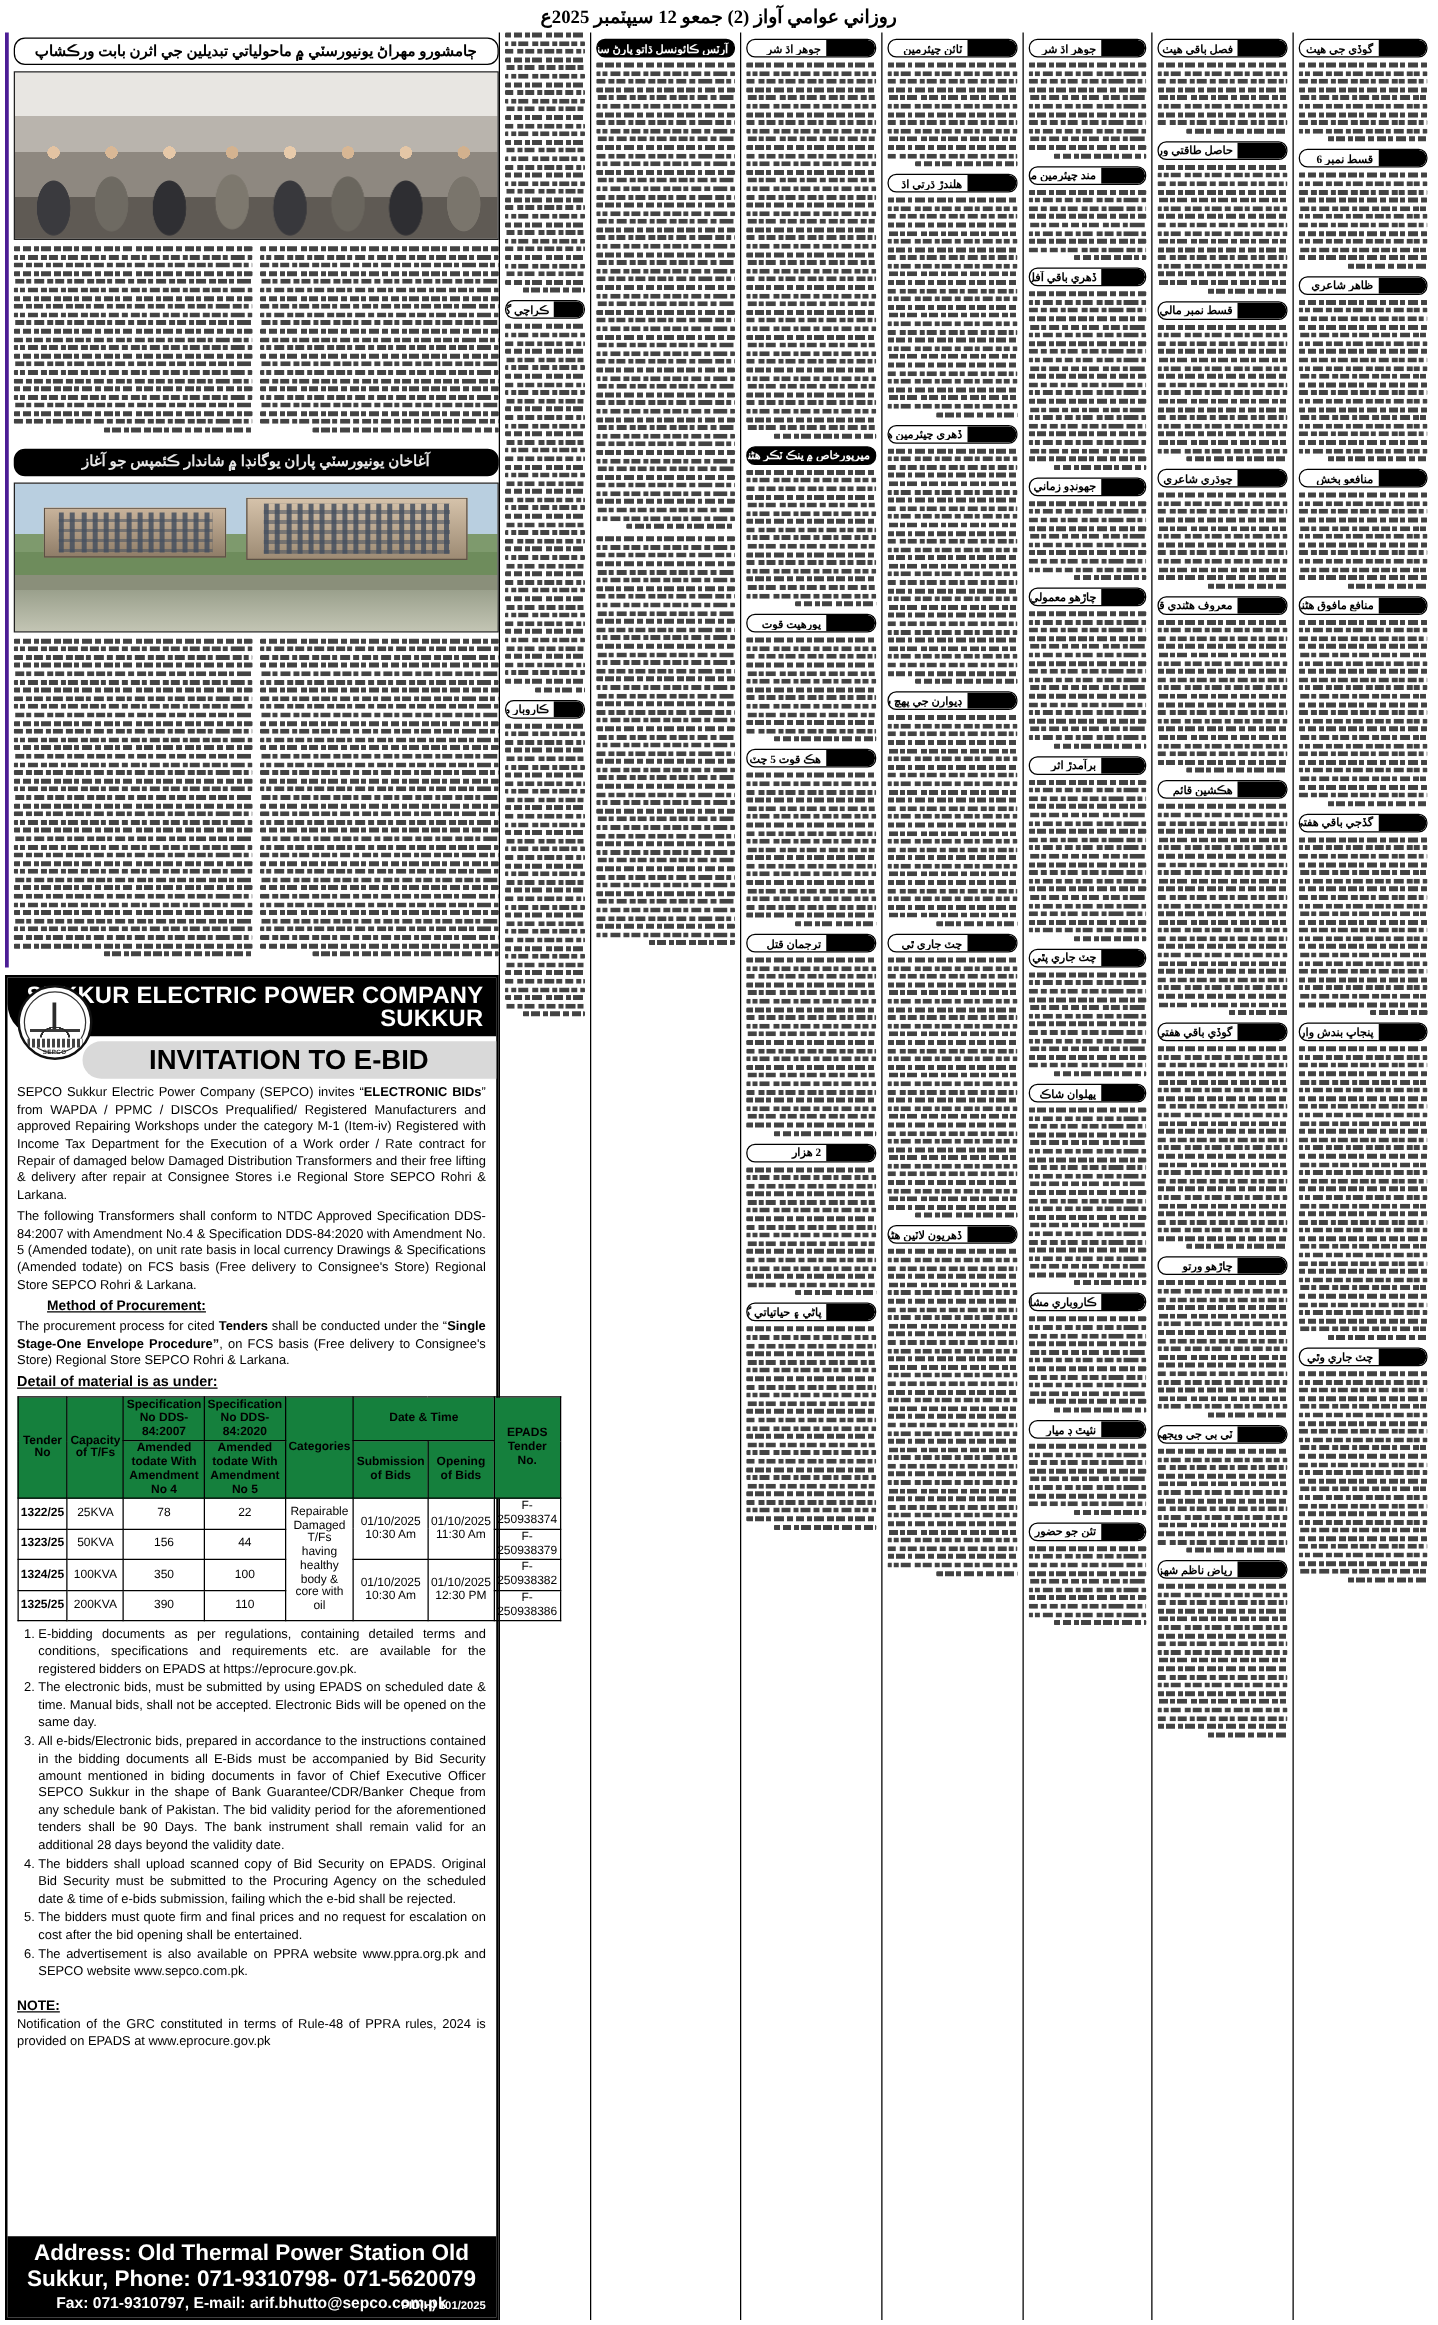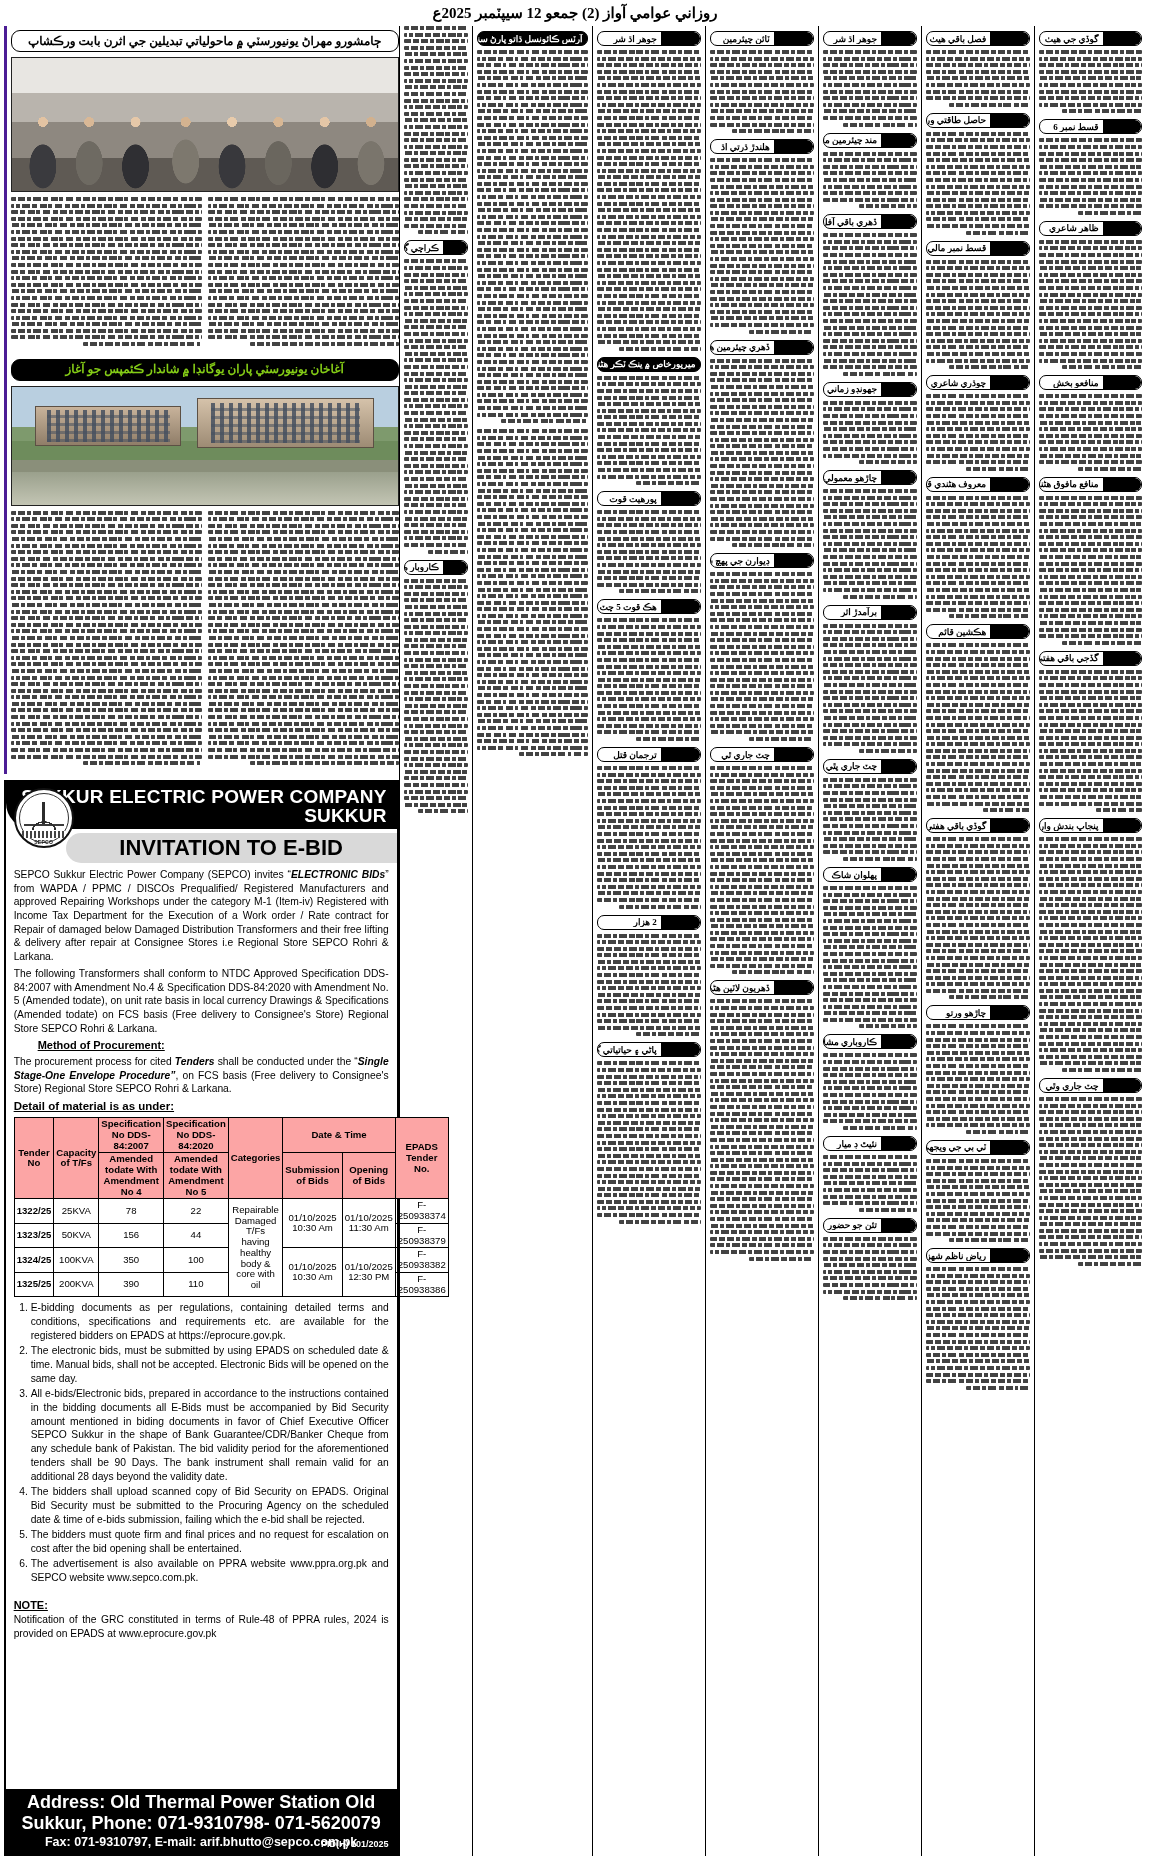--- a/index.html
+++ b/index.html
@@ -84,21 +84,21 @@
     border-radius:9px;
     height:22px;
     display:flex; align-items:center; justify-content:center;
     direction:rtl;
     font-family:"Liberation Serif", serif;
     font-size:12px; font-weight:bold;
     margin:4px 0 5px 0;
     padding:0 6px;
     white-space:nowrap; overflow:hidden;
   }
-  .banner.inv{ background:#000; color:#84cc16; }
+  .banner.inv{ background:#000; color:#e5e5e5; }
 
   
   .body{
     direction:rtl;
     margin:0 0 6px 0;
   }
   .body .ln{
     height:4px;
     background:
       repeating-linear-gradient(90deg,
@@ -245,37 +245,37 @@
     font-size:22px; font-weight:bold;
     line-height:1.1;
   }
   .ad-body{
     padding:5px 8px 0 8px;
     font-size:10.3px;
     line-height:1.33;
     text-align:justify;
   }
   .ad-body p{ margin:0 0 3px 0; }
-  .ad-body b{ font-weight:bold;font-style:italic; }
+  .ad-body b{ font-weight:bold; }
   .ad-h3{ font-weight:bold; text-decoration:underline; margin:2px 0 2px 0; font-size:11px;padding-left:24px;}
   .ad-h4{ font-weight:bold; text-decoration:underline; margin:3px 0 3px 0; font-size:11.5px;}
 
   table.bid{
     border-collapse:collapse;
     width:100%;
     font-size:9.6px;
     margin:1px 0 4px 0;
   }
   table.bid th, table.bid td{
     border:1px solid #000;
     text-align:center;
     padding:1px 2px;
     line-height:1.12;
   }
-  table.bid th{ background:#fca5a5; font-weight:bold; }
+  table.bid th{ background:#15803d; font-weight:bold; }
   table.bid td.tno{ font-weight:bold; }
 
   ol.notes{
     margin:2px 0 0 0;
     padding-left:17px;
     font-size:10.3px;
     line-height:1.34;
     text-align:justify;
   }
   ol.notes li{ margin-bottom:1.5px; }

